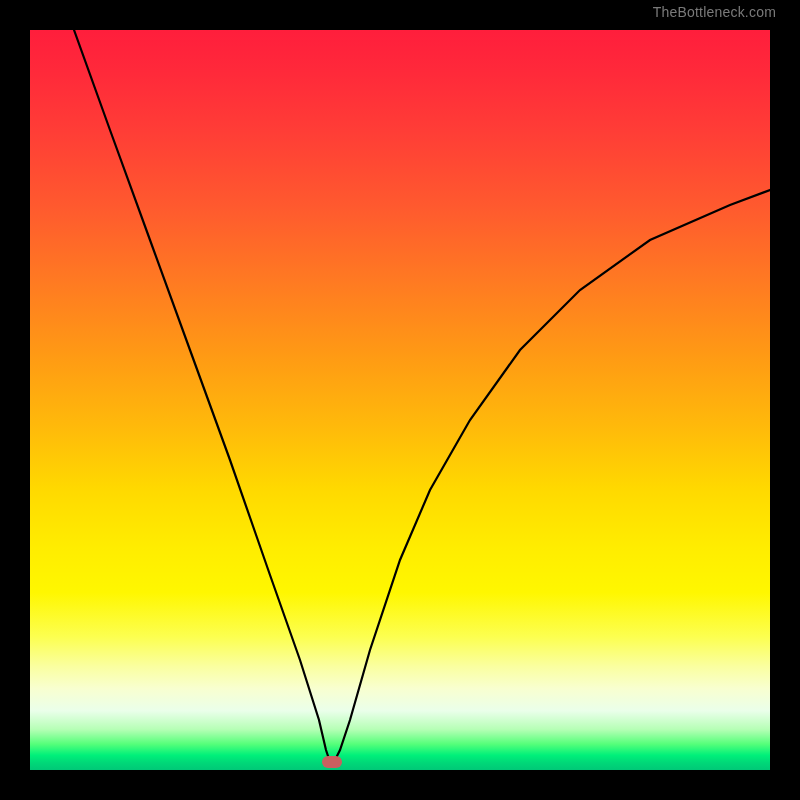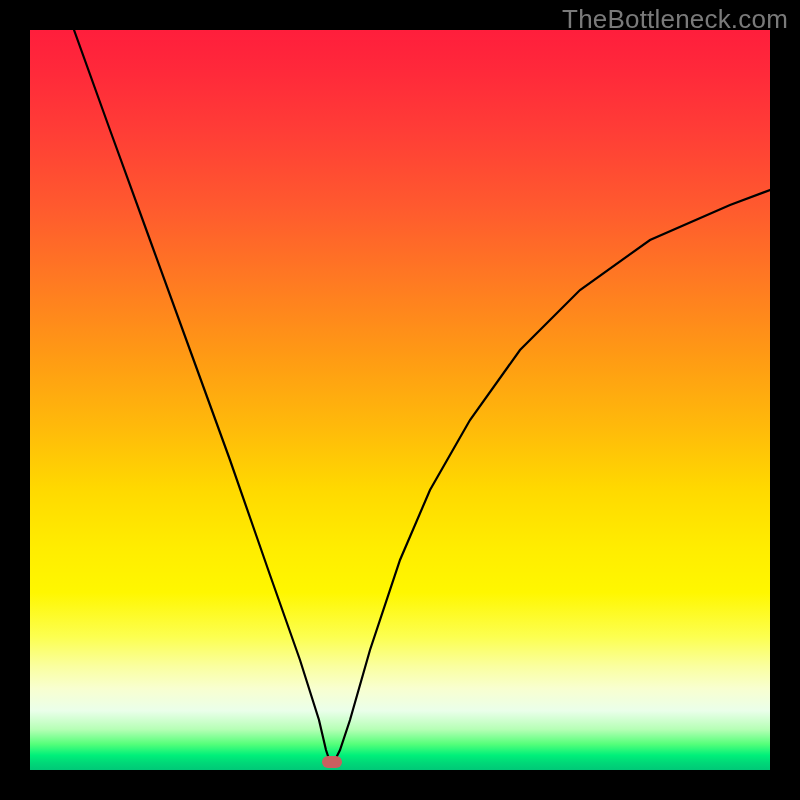--- a/index.html
+++ b/index.html
@@ -68,23 +68,23 @@
     position: absolute;
     width: 20px;
     height: 12px;
     border-radius: 6px;
     background: #c86060;
     transform: translate(-10px, -6px);
   }
   .watermark {
     position: absolute;
     top: 4px;
-    right: 12px;
+    right: 24px;
     font-family: Arial, Helvetica, sans-serif;
-    font-size: 26px;
+    font-size: 14px;
     color: #7a7a7a;
     letter-spacing: 0.2px;
     user-select: none;
   }
 </style>
 </head>
 <body>
 
 <div class="frame">
   <div class="plot-area">

